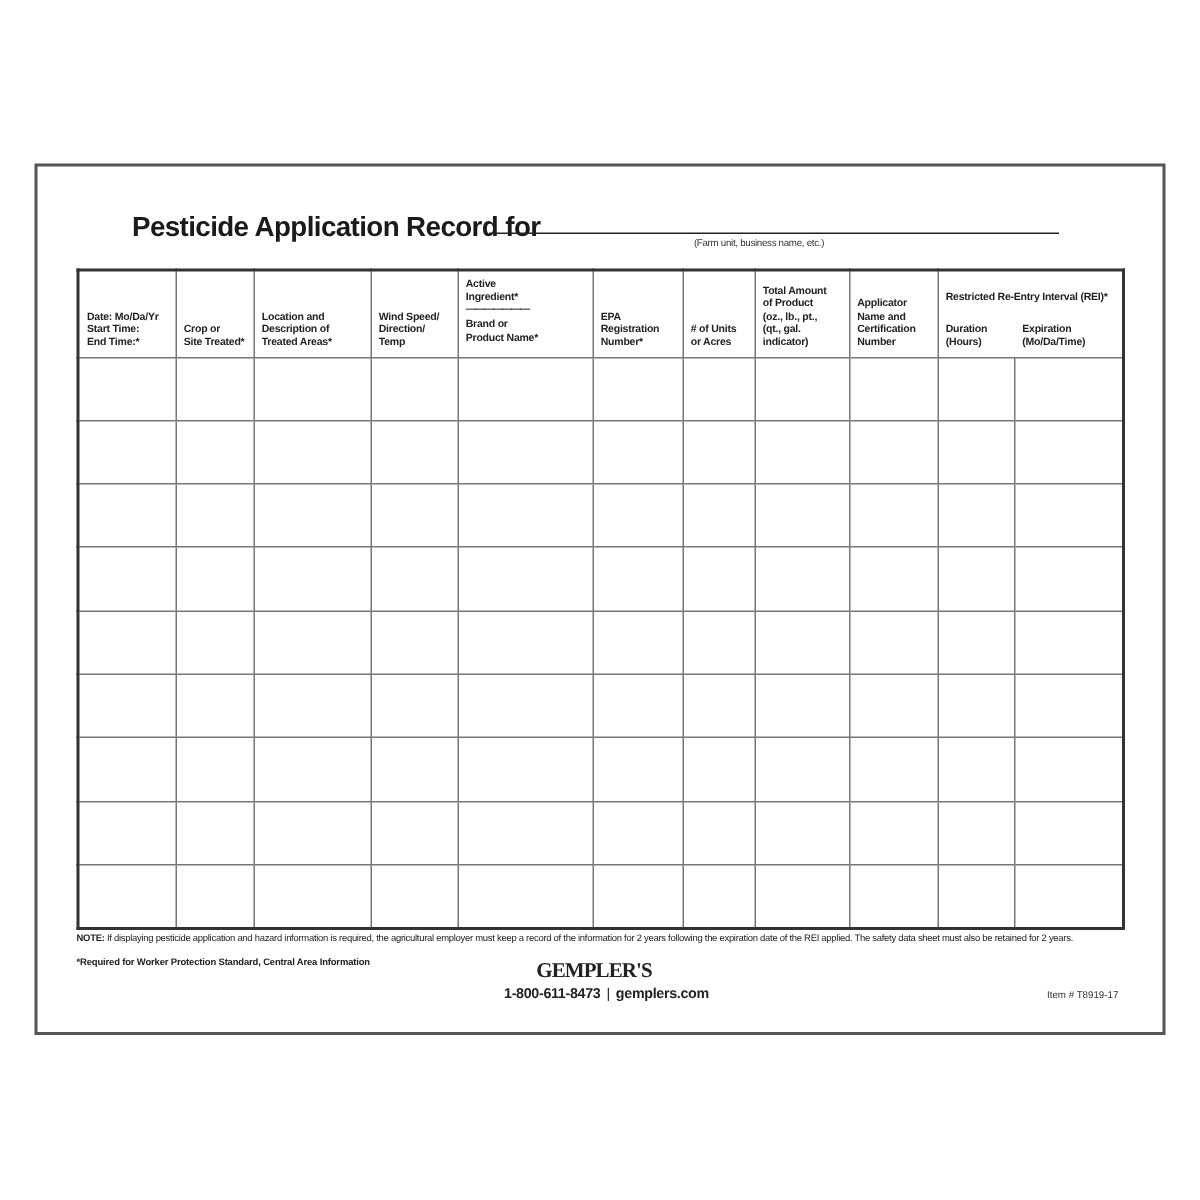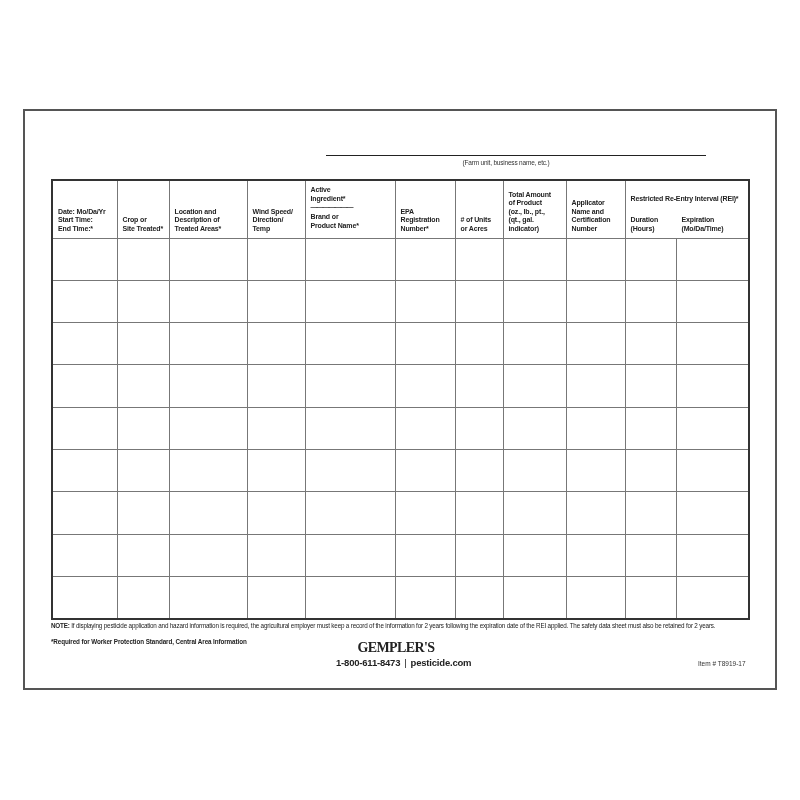--- a/index.html
+++ b/index.html
@@ -74,20 +74,21 @@
     position: absolute; left: 698px; top: 660px;
     font-size: 6.5px; color: #333; white-space: nowrap;
   }
 </style>
 </head>
 <body>
 
 <div class="page">
   <div class="frame"></div>
 
+  <div class="title">Pesticide Application Record for</div>
   <div class="title-line"></div>
   <div class="title-caption">(Farm unit, business name, etc.)</div>
 
   <table class="record">
     <colgroup>
       <col style="width:65px">
         <col style="width:52px">
         <col style="width:78px">
         <col style="width:58px">
       <col style="width:90px">
@@ -280,16 +281,16 @@
           <td></td>
         </tr>
       </tbody>
   </table>
 
   <div class="note"><b>NOTE:</b><span> If displaying pesticide application and hazard information is required, the agricultural employer must keep a record of the information for 2 years following the expiration date of the REI applied. The safety data sheet must also be retained for 2 years.</span></div>
   <div class="required">*Required for Worker Protection Standard, Central Area Information</div>
 
   <div class="brand">GEMPLER'S</div>
   <div class="contact">
-    <span>1-800-611-8473</span><span class="sep">|</span><span>pesticide.com</span>
+    <span>1-800-611-8473</span><span class="sep">|</span><span>gemplers.com</span>
   </div>
   <div class="item-no">Item # T8919-17</div>
 </div>
 
 </body></html>

